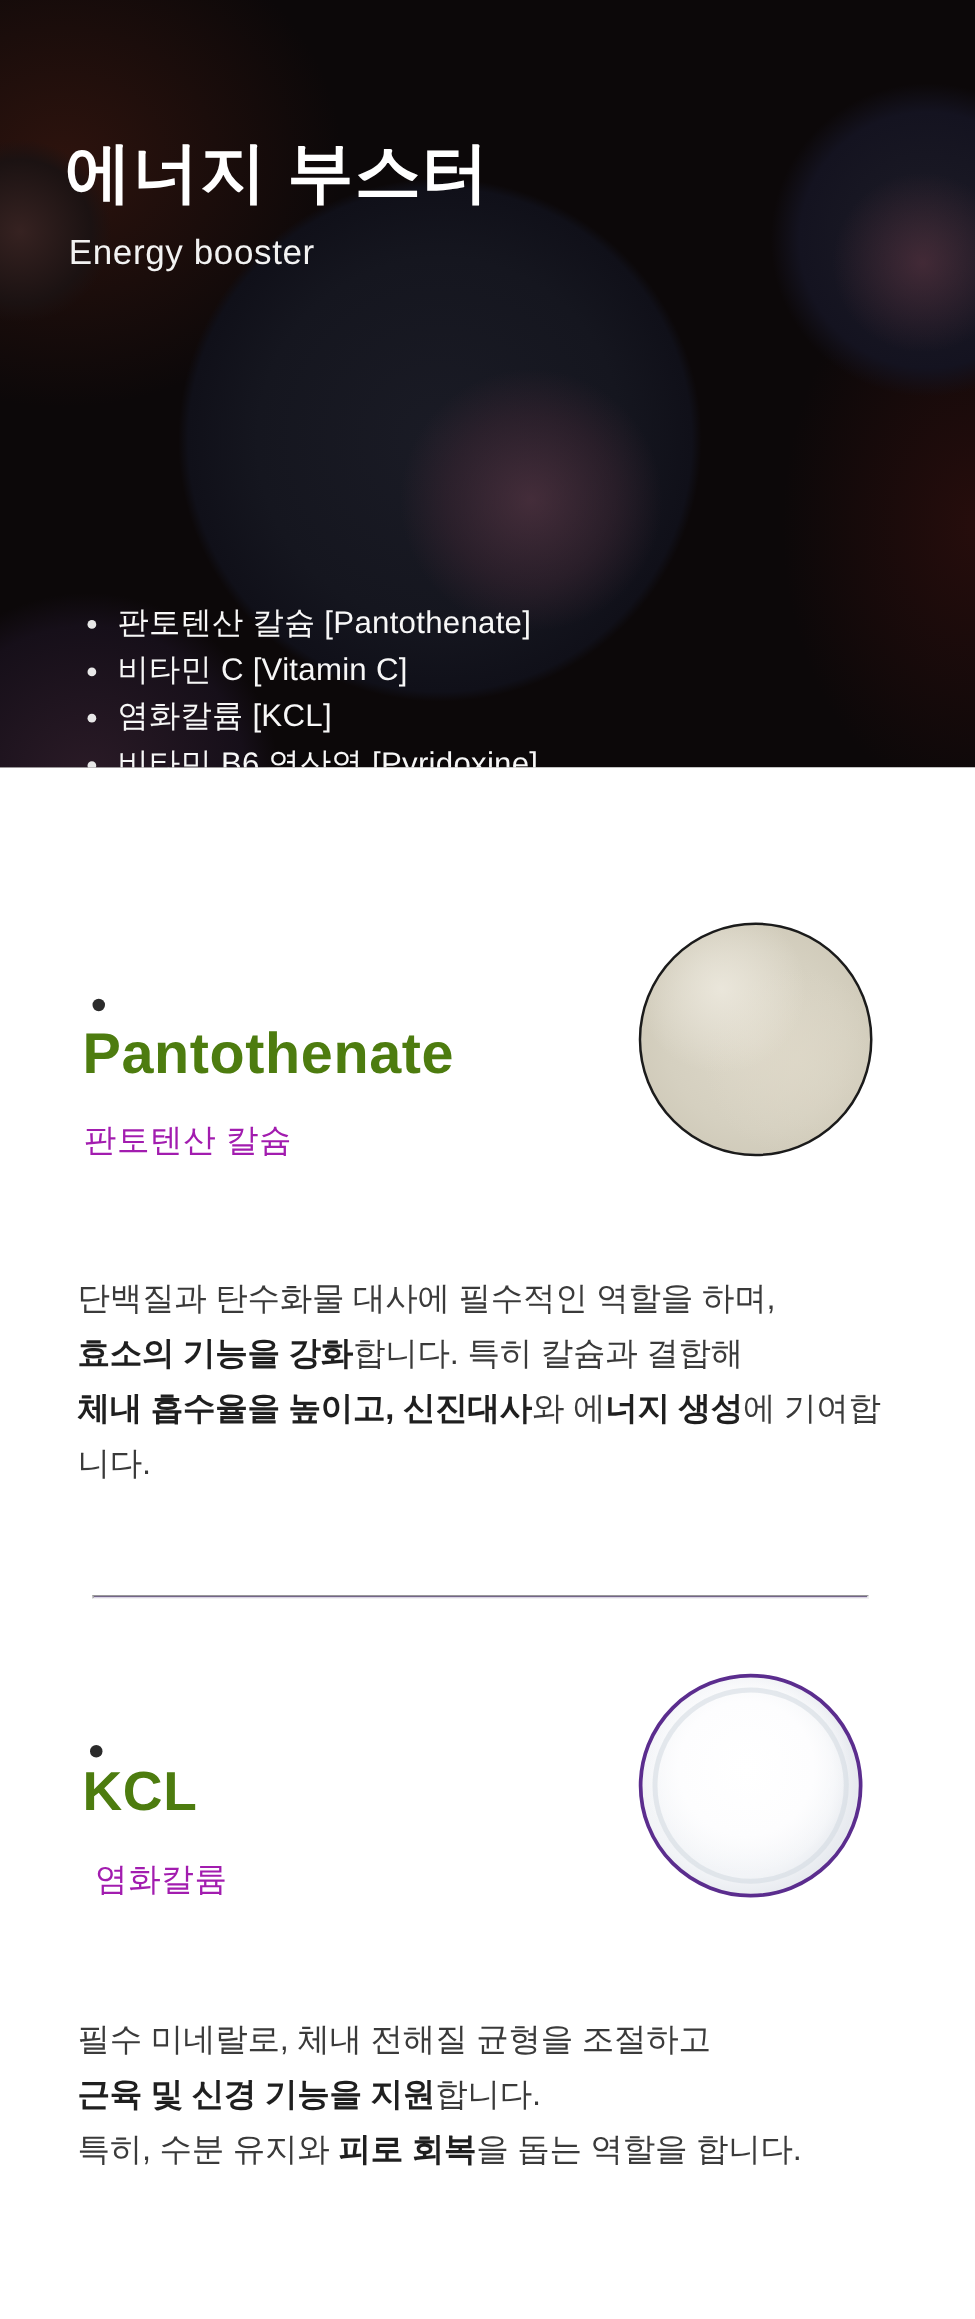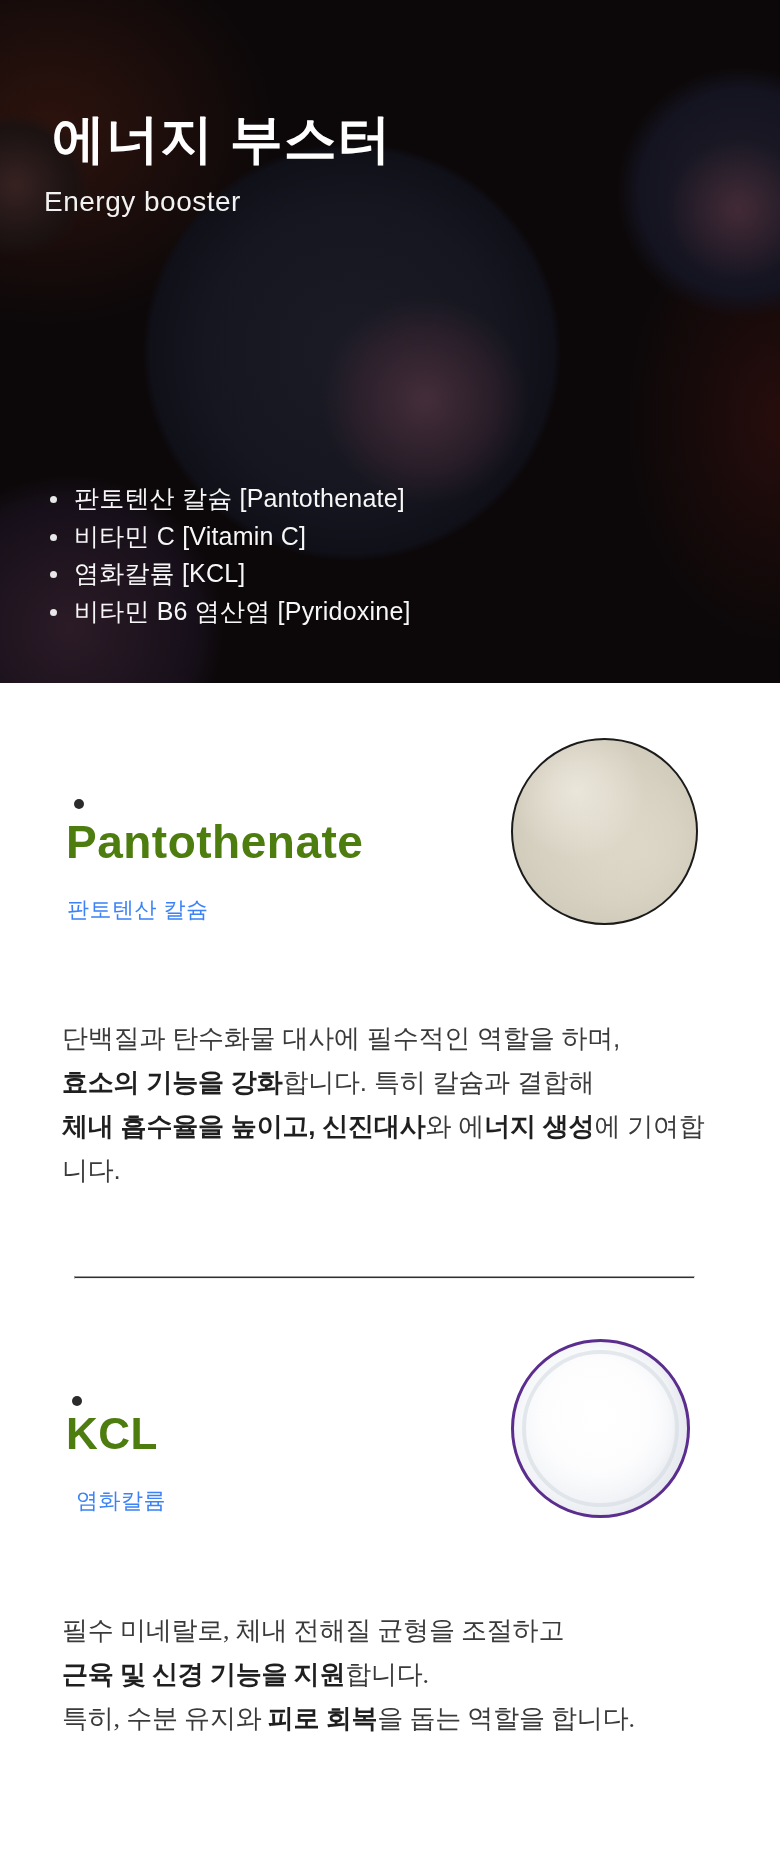--- a/index.html
+++ b/index.html
@@ -5,21 +5,21 @@
   * { margin:0; padding:0; box-sizing:border-box; }
   html,body { background:#ffffff; }
   body { font-family:"Liberation Sans","DejaVu Sans",sans-serif; }
   .page {
     position:relative; width:780px; height:1855px;
     background:#ffffff; overflow:hidden; margin:0 auto;
   }
 
   
   .hero {
-    position:absolute; left:0; top:0; width:780px; height:683px;
+    position:absolute; left:0; top:0; width:780px; height:614px;
     overflow:hidden;
   }
   .hero-bg {
     position:absolute; inset:0;
     background-color:#0c0809;
     background-image:
       
       radial-gradient(circle 150px at 425px 400px, rgba(105,62,78,0.55) 0%, rgba(72,42,56,0.38) 45%, rgba(0,0,0,0) 70%),
       
       radial-gradient(circle 265px at 352px 352px, #1a1b25 0%, #15161f 55%, #101019 76%, rgba(16,16,25,0) 79%),
@@ -35,26 +35,26 @@
       radial-gradient(ellipse 320px 280px at 50px 130px, rgba(78,30,18,0.5) 0%, rgba(0,0,0,0) 70%),
       
       radial-gradient(ellipse 220px 320px at 780px 420px, rgba(64,18,15,0.5) 0%, rgba(0,0,0,0) 70%);
   }
   .hero-title {
     position:absolute; left:52px; top:110px;
     font-size:53px; font-weight:700; letter-spacing:1px;
     color:#ffffff; line-height:1.1;
   }
   .hero-subtitle {
-    position:absolute; left:44px; top:186px;
+    position:absolute; left:55px; top:186px;
     font-size:28px; font-weight:300; letter-spacing:0.5px;
     color:#f2f2f2;
   }
   .ingredient-list {
-    position:absolute; left:44px; top:480px;
+    position:absolute; left:64px; top:480px;
     list-style:none;
   }
   .ingredient-list li {
     position:relative; padding-left:30px;
     color:#f7f7f7; font-size:25px; font-weight:400;
     line-height:37.5px; letter-spacing:0.2px;
   }
   .ingredient-list li::before {
     content:""; position:absolute; left:6px; top:16px;
     width:7px; height:7px; border-radius:50%; background:#e8e8e8;
@@ -65,21 +65,21 @@
     position:absolute; width:10px; height:10px; border-radius:50%;
     background:#2b2b2b;
   }
   .sec-heading {
     position:absolute; left:66px;
     font-size:46px; font-weight:600; color:#4d7c0f; letter-spacing:0.5px;
     line-height:1.1;
   }
   .sec-subheading {
     position:absolute;
-    font-size:22px; font-weight:500; color:#3b82f6; letter-spacing:0.5px;
+    font-size:26px; font-weight:500; color:#a21caf; letter-spacing:0.5px;
   }
   .sec-paragraph {
     position:absolute; left:62px; width:660px;
     font-size:26px; line-height:44px; color:#3a3a3a; letter-spacing:-0.2px;
   }
   .sec-paragraph b { color:#1f1f1f; font-weight:700; }
 
   .powder-circle {
     position:absolute; border-radius:50%;
   }
@@ -134,16 +134,16 @@
     <p class="sec-paragraph" style="top:1016px;"><span>단백질과 탄수화물 대사에 필수적인 역할을 하며,</span><br><b>효소의 기능을 강화</b><span>합니다. 특히 칼슘과 결합해</span><br><b>체내 흡수율을 높이고,</b><span> </span><b>신진대사</b><span>와 에</span><b>너지 생성</b><span>에 기여합니다.</span></p>
   </section>
 
   <hr class="divider">
 
   <section>
     <span class="section-dot" style="left:72px; top:1396px;"></span>
     <h2 class="sec-heading" style="top:1410px; font-size:44px;">KCL</h2>
     <div class="powder-circle powder-kcl"></div>
     <h3 class="sec-subheading" style="left:76px; top:1450px;margin-top:36px;">염화칼륨</h3>
-    <p class="sec-paragraph" style="top:1609px;font-family:Liberation Serif, serif;"><span>필수 미네랄로, 체내 전해질 균형을 조절하고</span><br><b>근육 및 신경 기능을 지원</b><span>합니다.</span><br><span>특히, 수분 유지와 </span><b>피로 회복</b><span>을 돕는 역할을 합니다.</span></p>
+    <p class="sec-paragraph" style="top:1609px;"><span>필수 미네랄로, 체내 전해질 균형을 조절하고</span><br><b>근육 및 신경 기능을 지원</b><span>합니다.</span><br><span>특히, 수분 유지와 </span><b>피로 회복</b><span>을 돕는 역할을 합니다.</span></p>
   </section>
 
 </div>
 
 </body></html>

